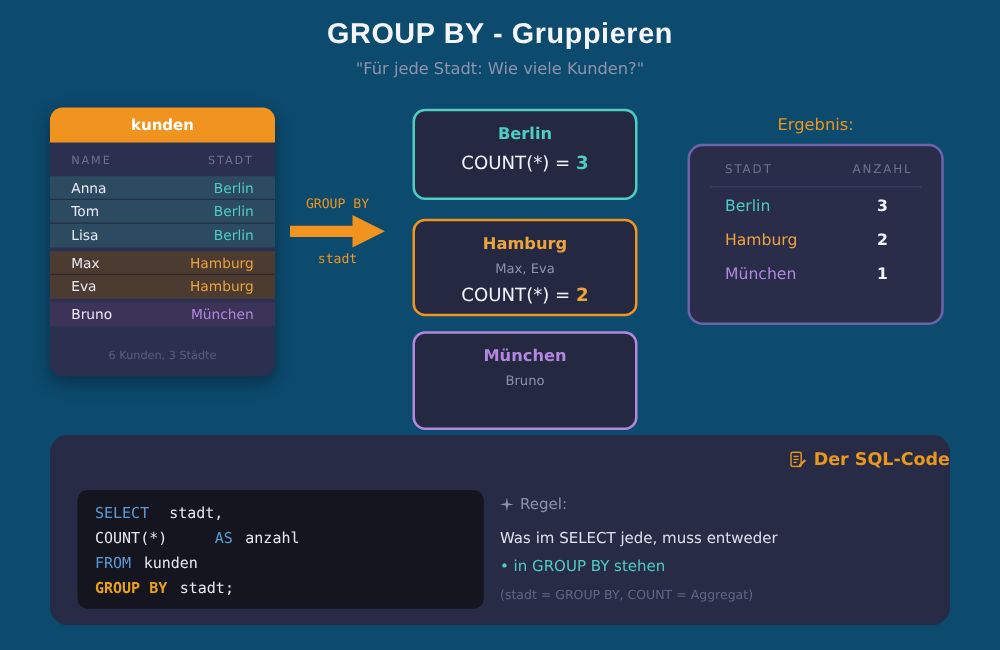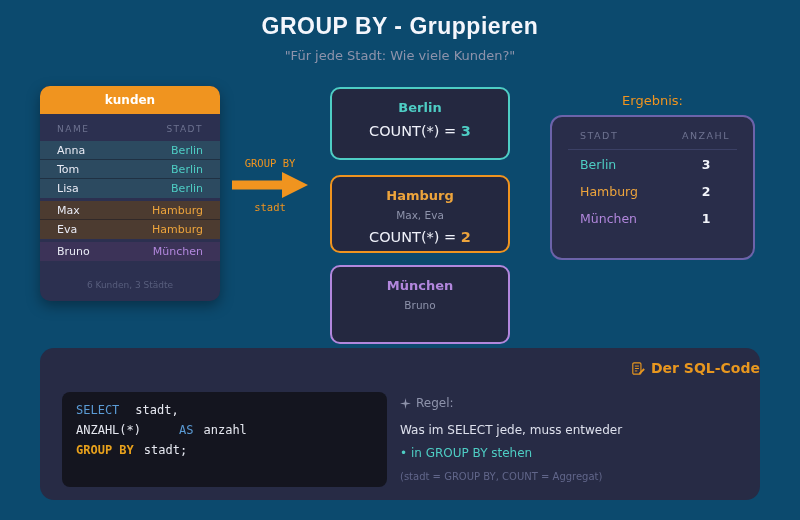--- a/index.html
+++ b/index.html
@@ -216,21 +216,22 @@
     <div class="sql-title">
       <svg width="13" height="13" viewBox="0 0 16 16">
         <rect x="1" y="1" width="10" height="14" rx="1.5" fill="none" stroke="#e8971f" stroke-width="1.4"></rect>
         <path d="M3.5 5 h5 M3.5 8 h5 M3.5 11 h3" stroke="#e8971f" stroke-width="1.2" fill="none"></path>
         <path d="M9 13 l5.2 -5.2 l1.6 1.6 l-5.2 5.2 l-2 0.4 z" fill="#e8971f"></path>
       </svg><span>Der SQL-Code</span>
     </div>
 
     <div class="code-block">
       <div class="cl"><span class="kw">SELECT</span><span class="sp16">stadt,</span></div>
-      <div class="cl"><span>ANZAHL(*)</span><span class="kw sp38">AS</span><span class="sp10">anzahl</span></div>
+      <div class="cl"><span>COUNT(*)</span><span class="kw sp38">AS</span><span class="sp10">anzahl</span></div>
+      <div class="cl"><span class="kw">FROM</span><span class="sp10">kunden</span></div>
       <div class="cl"><span class="kw2">GROUP BY</span><span class="sp10">stadt;</span></div>
     </div>
 
     <div class="rule">
       <div class="rule-title">
         <svg width="11" height="11" viewBox="0 0 12 12">
           <path d="M6 0 L7 5 L12 6 L7 7 L6 12 L5 7 L0 6 L5 5 Z" fill="#8e93ab"></path>
         </svg><span>Regel:</span>
       </div>
       <div class="rule-intro">Was im SELECT jede, muss entweder</div>

